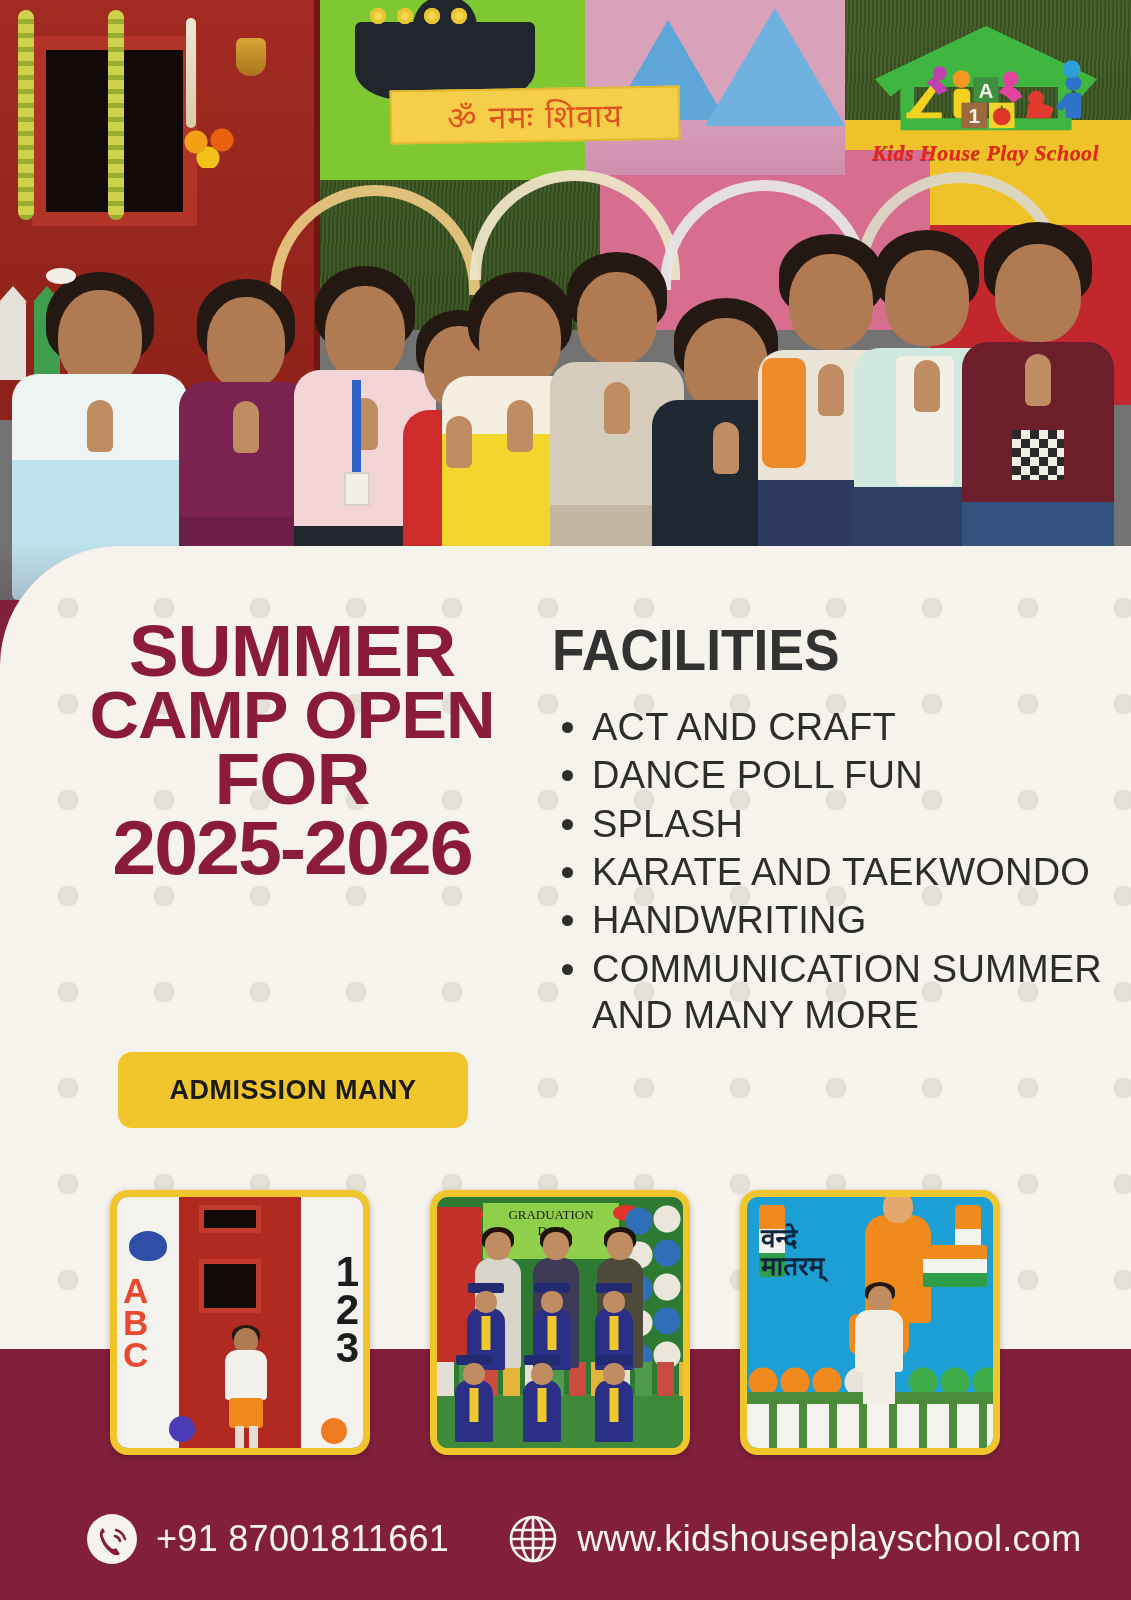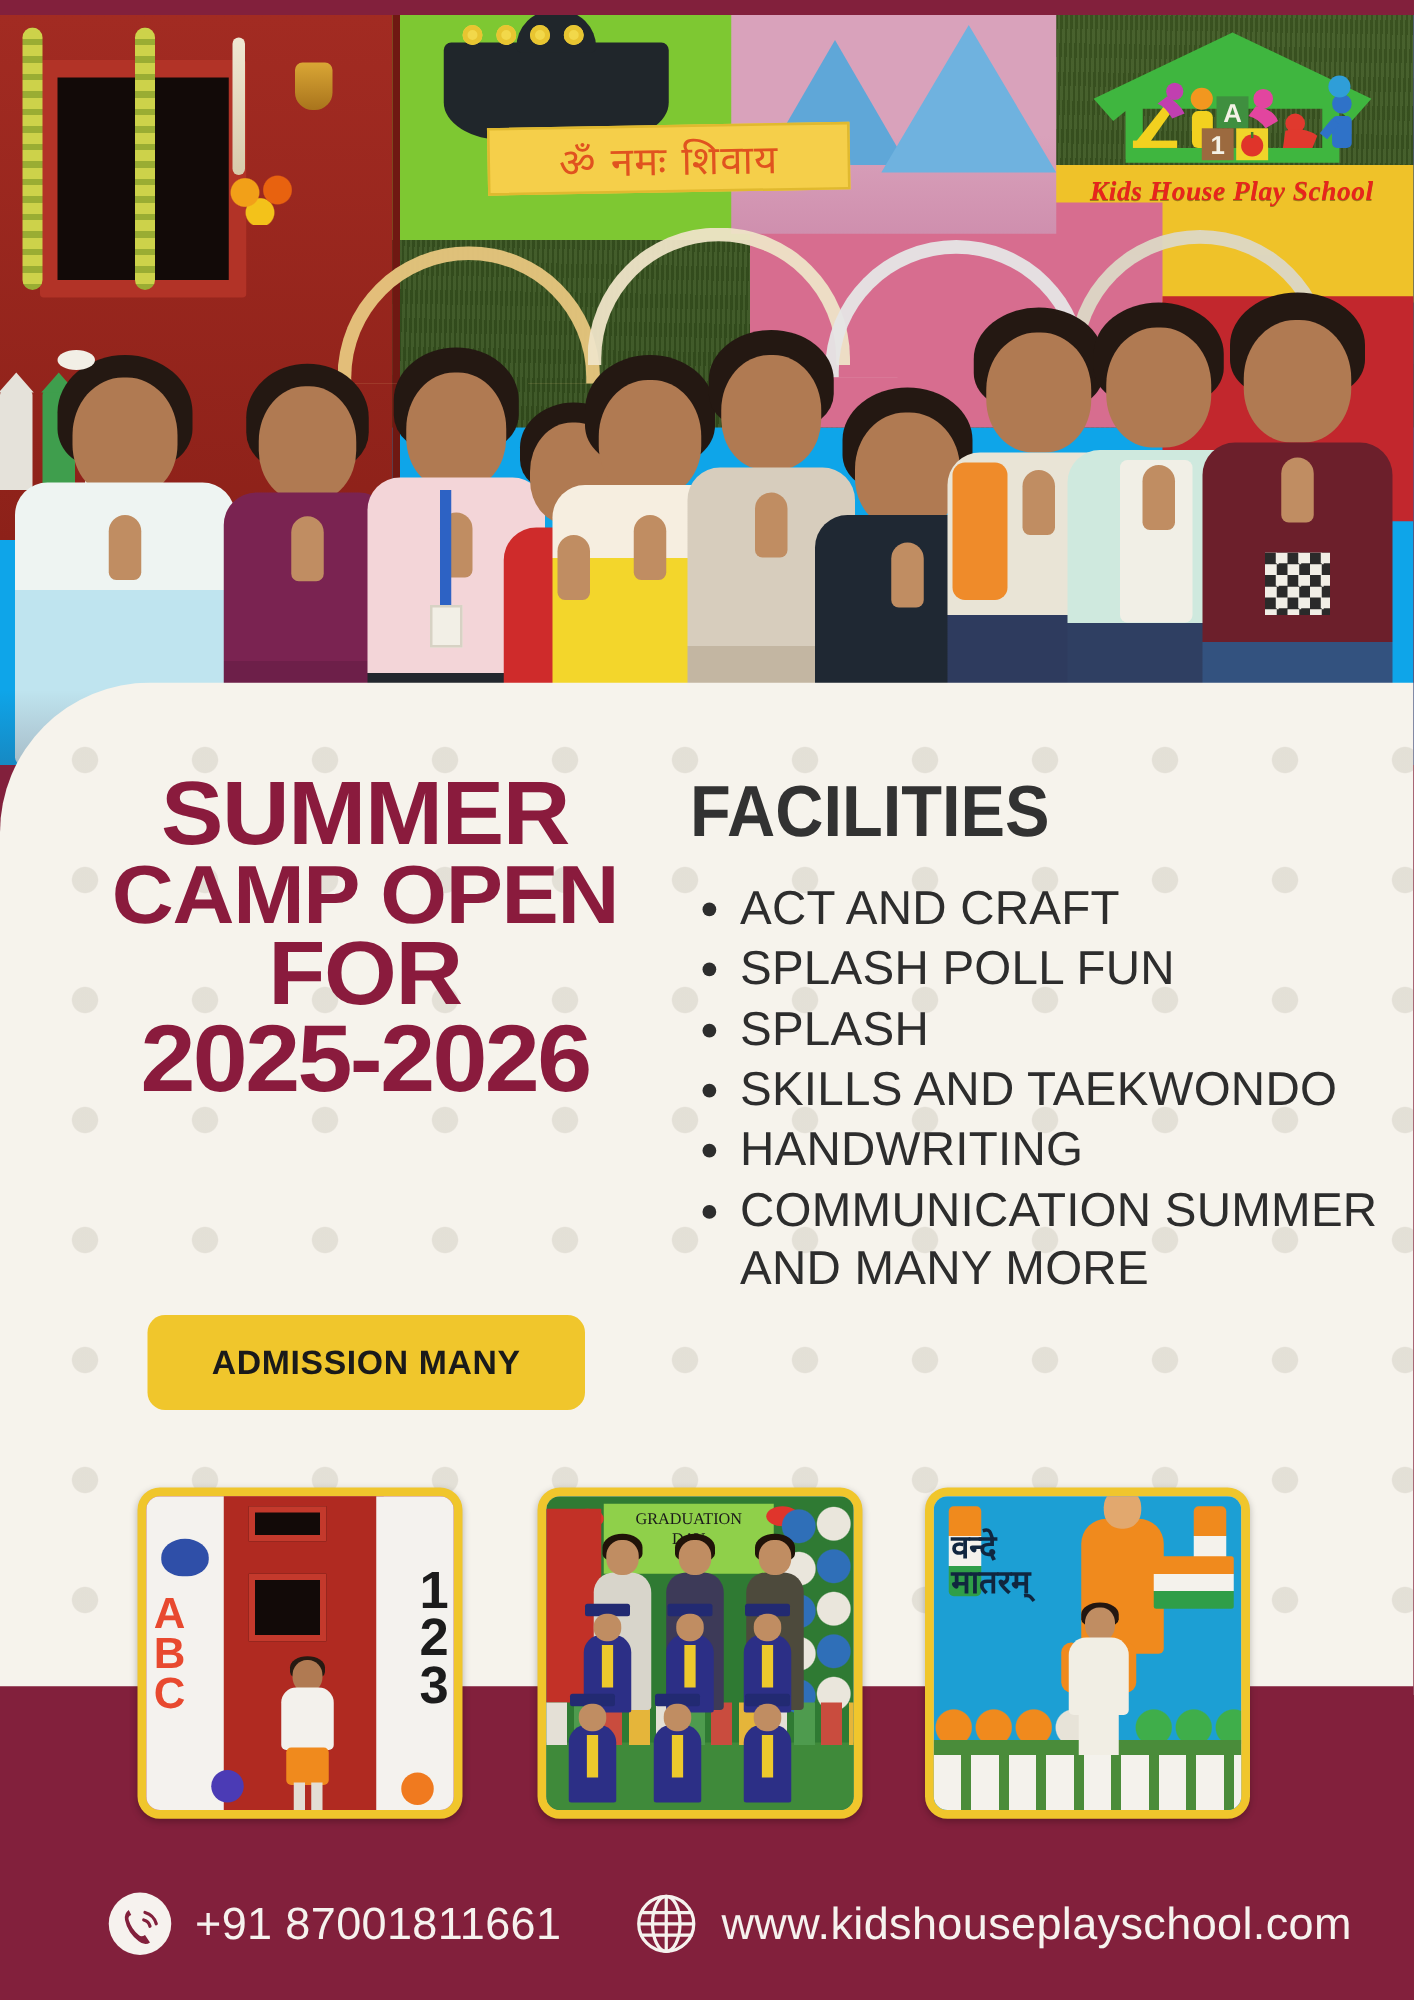--- a/index.html
+++ b/index.html
@@ -20,22 +20,21 @@
     overflow: hidden;
     background: #82203c;
   }
 
   
   .hero {
     position: absolute;
     left: 0; top: 0;
     width: 1131px; height: 600px;
     overflow: hidden;
-    background: #0ea5e9;
-    margin-top: 12px;
+    background: #737373;
   }
   .hero-scene { position: absolute; inset: 0; }
 
   
   .wall-grass {
     position: absolute; left: 220px; top: 0; width: 911px; height: 330px;
     background:
       repeating-linear-gradient(92deg, rgba(0,0,0,.10) 0 2px, rgba(255,255,255,.05) 2px 4px),
       linear-gradient(#3f5a23, #35501e);
   }
@@ -554,23 +553,23 @@
       <span class="l3">FOR</span>
       <span class="l4">2025-2026</span>
     </div>
 
     <div class="cta">ADMISSION MANY</div>
 
     <div class="fac-title">FACILITIES</div>
 
     <ul class="fac-list">
       <li>ACT  AND CRAFT</li>
-      <li>SPLASH POLL FUN</li>
+      <li>DANCE POLL FUN</li>
       <li>SPLASH</li>
-      <li>SKILLS AND TAEKWONDO</li>
+      <li>KARATE AND TAEKWONDO</li>
       <li>HANDWRITING</li>
       <li>COMMUNICATION SUMMER AND MANY MORE</li>
     </ul>
   </div>
 
   <div class="footer-band"></div>
 
   <div class="photos">
 
     <div class="photo p1">

